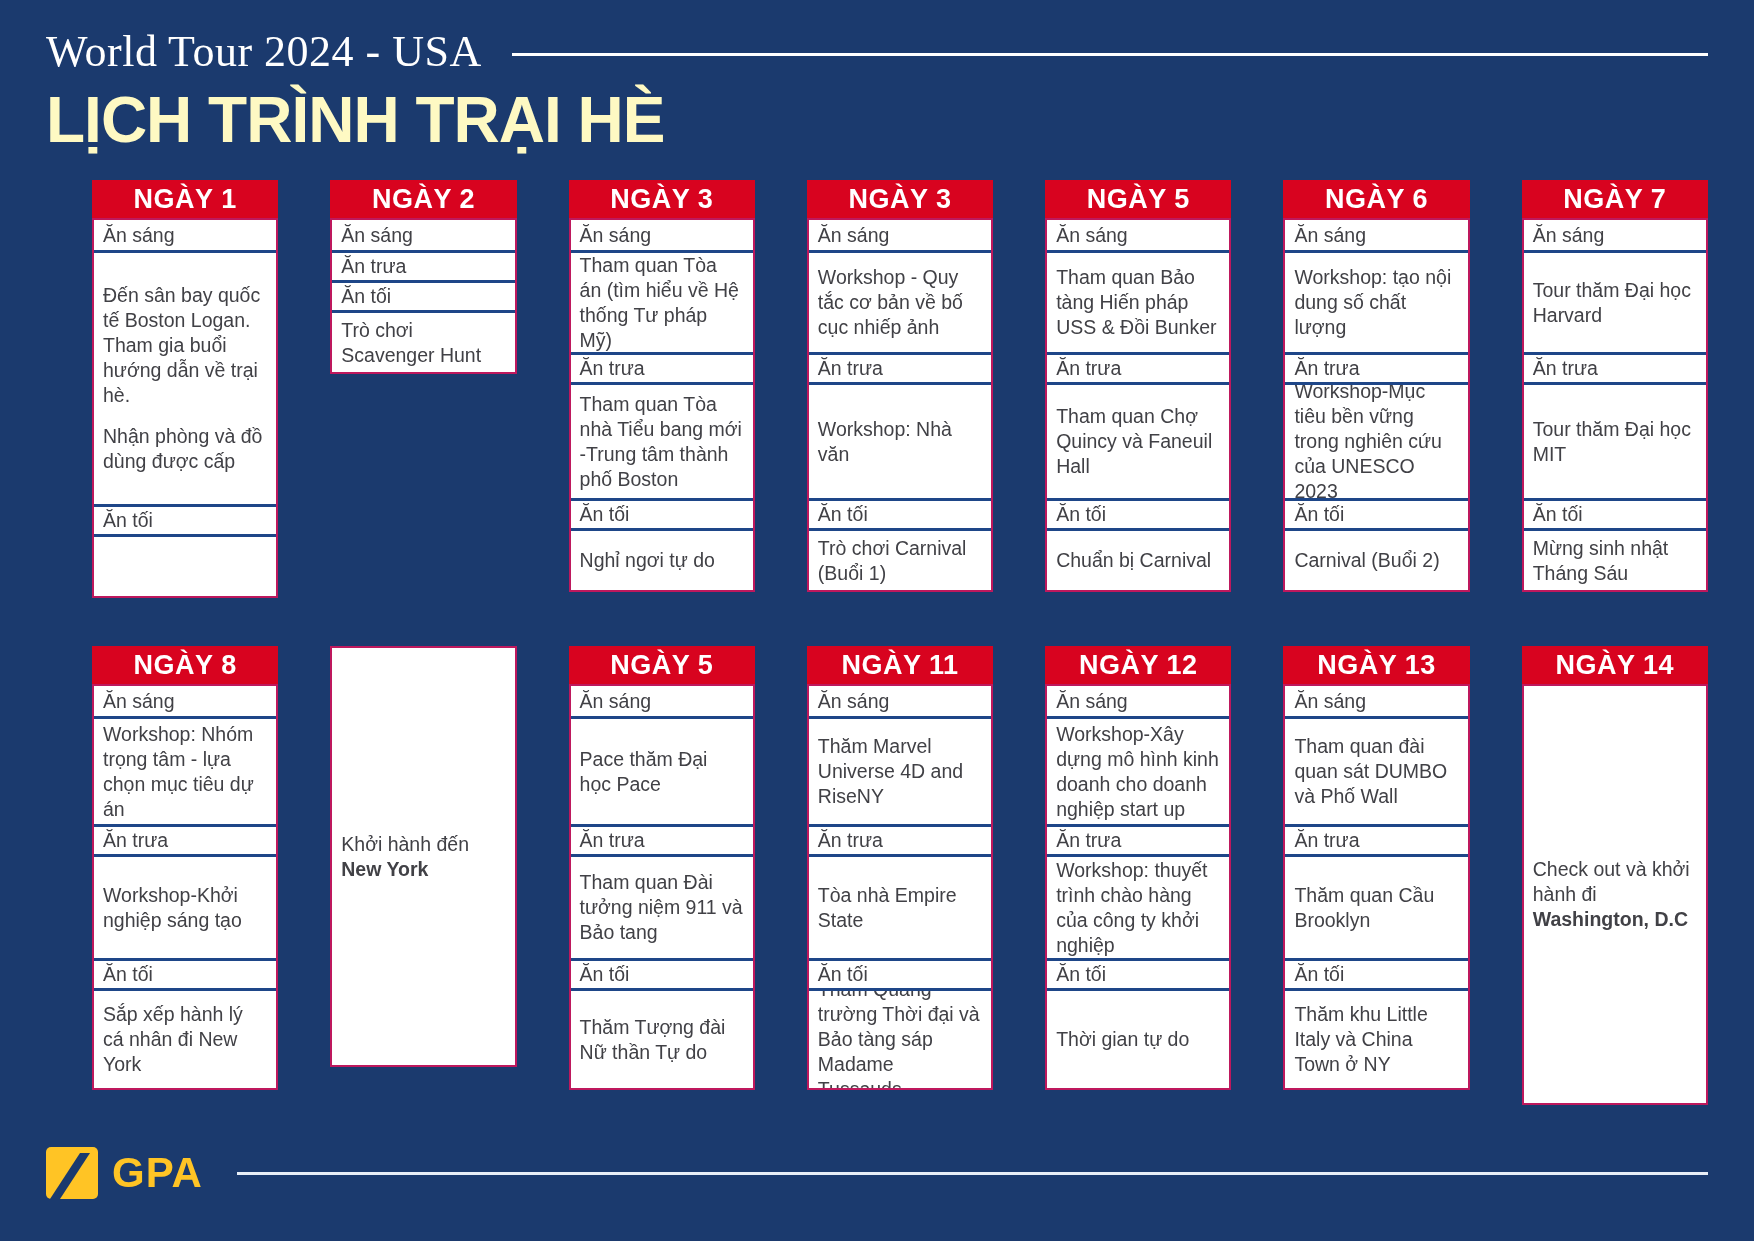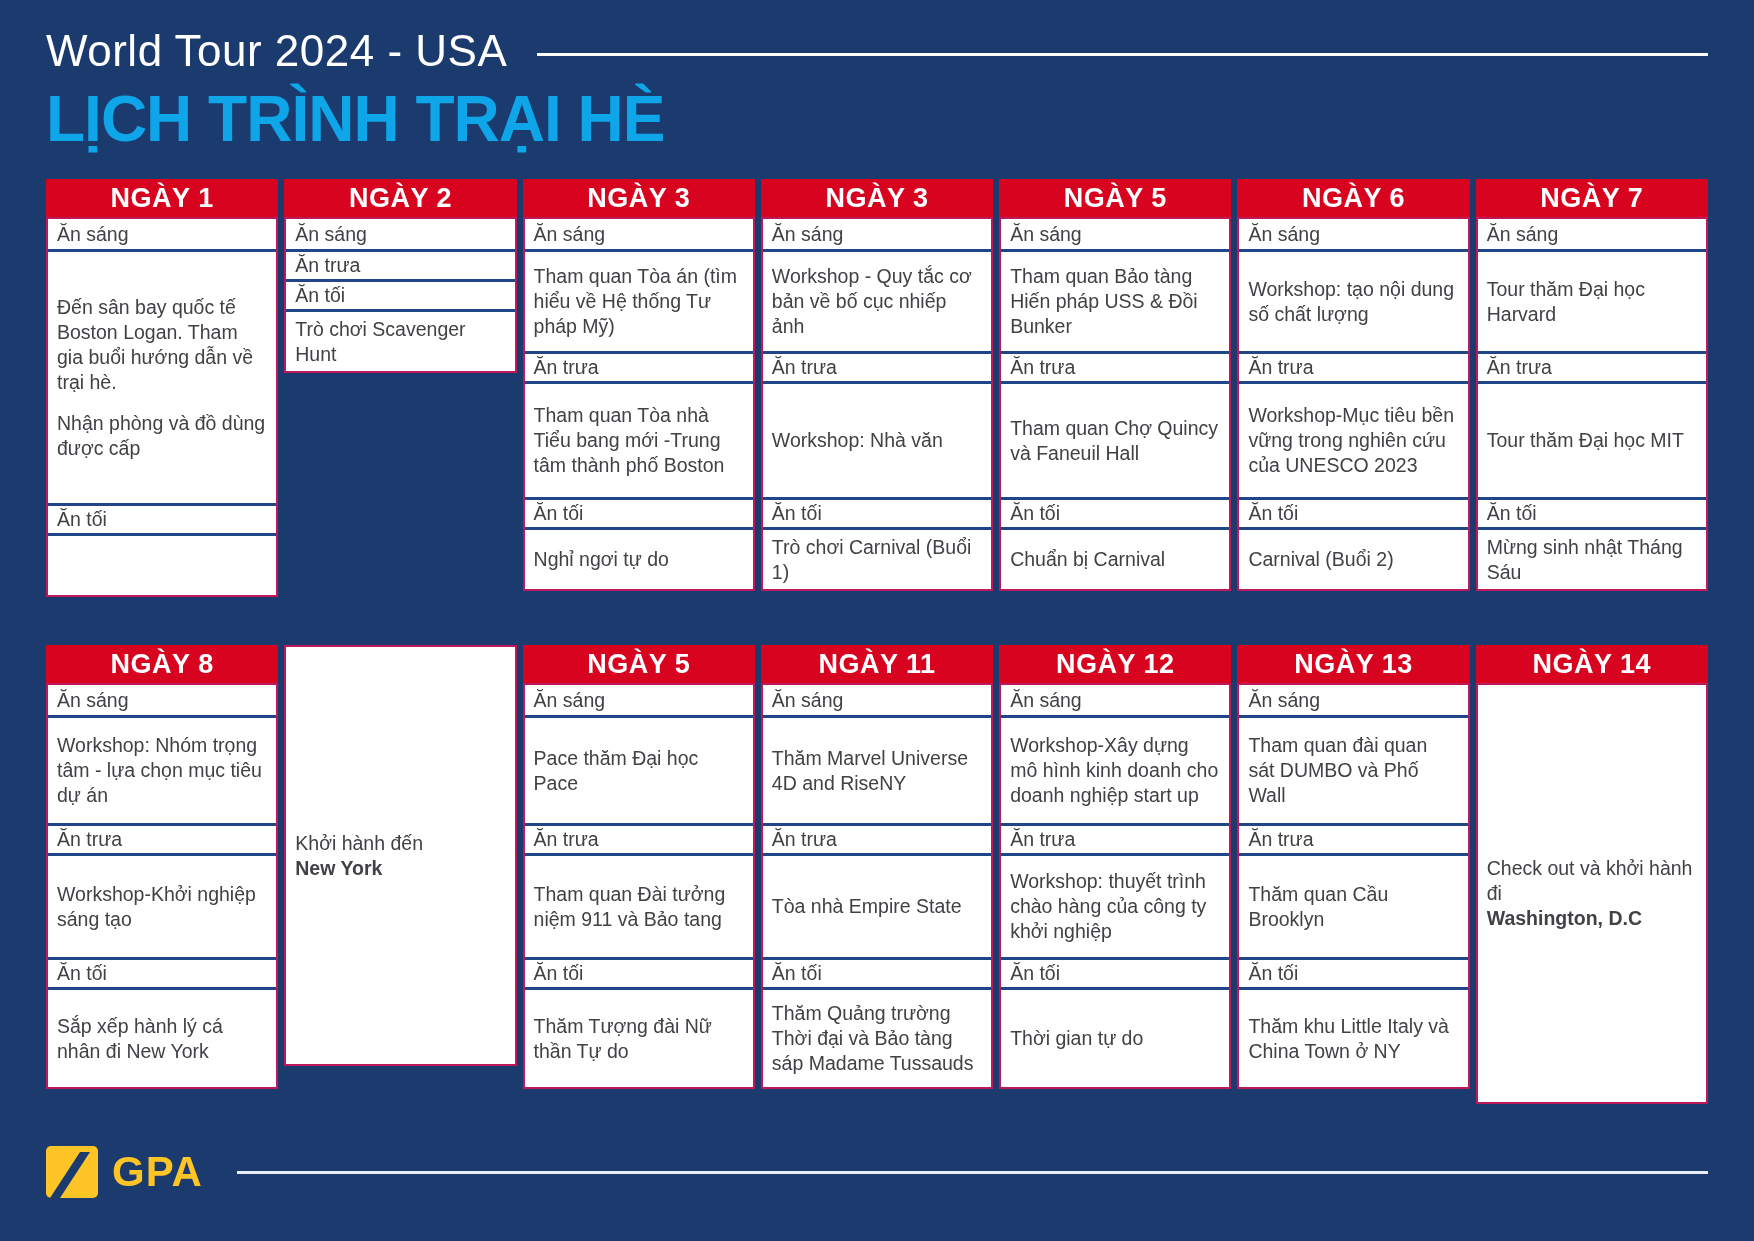--- a/index.html
+++ b/index.html
@@ -6,33 +6,33 @@
   html,body{margin:0;padding:0;}
   body{
     width:1754px;height:1241px;overflow:hidden;
     background:#1b3a6e;
     font-family:"Liberation Sans", sans-serif;
     -webkit-font-smoothing:antialiased;
   }
   .wrap{padding:26px 46px 0 46px;}
 
   
-  .subtitle-row{display:flex;align-items:center;}
+  .subtitle-row{display:flex;align-items:center;font-family:Liberation Serif, serif;}
   .subtitle{color:#ffffff;font-size:44px;font-weight:400;letter-spacing:.5px;white-space:nowrap;}
   .top-rule{flex:1;height:3px;background:#ffffff;margin-left:30px;margin-top:6px;}
   .main-title{
-    margin-top:10px;color:#0ea5e9;font-size:64px;font-weight:700;
+    margin-top:10px;color:#fef9c3;font-size:64px;font-weight:700;
     letter-spacing:-1px;line-height:1.05;
   }
 
   
   .week{display:grid;grid-template-columns:repeat(7,1fr);gap:6px;}
   .week.t1{margin-top:26px;}
   .week.t2{margin-top:48px;}
-  .col{display:flex;flex-direction:column;}
+  .col{display:flex;flex-direction:column;margin-left:46px;}
   .hdr{
     height:38px;background:#d8031f;color:#ffffff;
     font-size:27px;font-weight:700;letter-spacing:.5px;
     display:flex;align-items:center;justify-content:center;
   }
   .body{
     background:#ffffff;border:2px solid #be185d;
     display:flex;flex-direction:column;
   }
   .cell{

